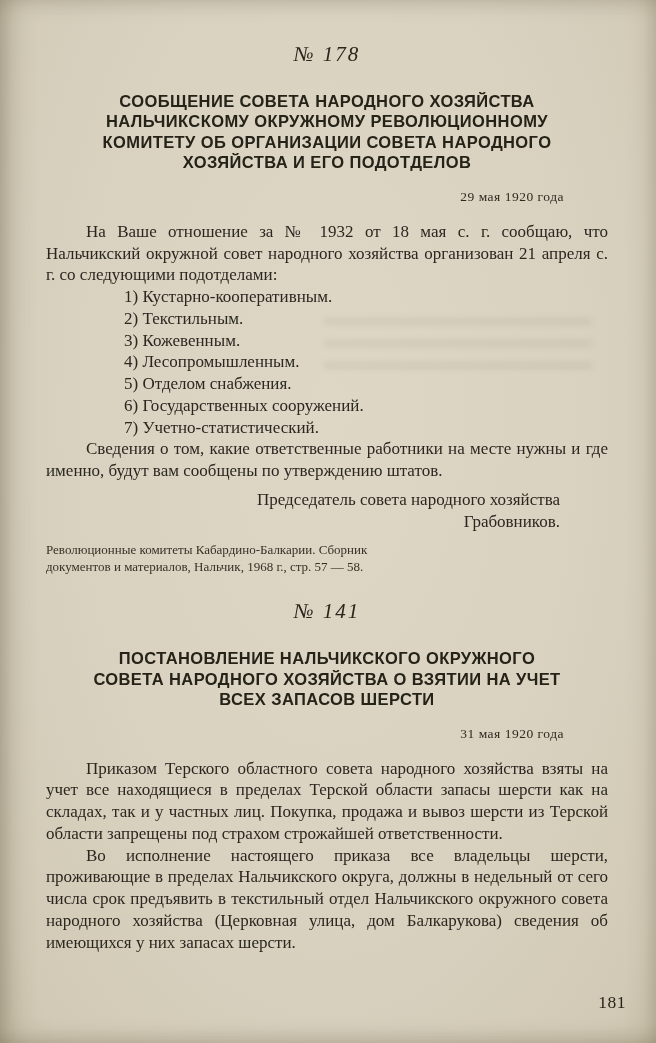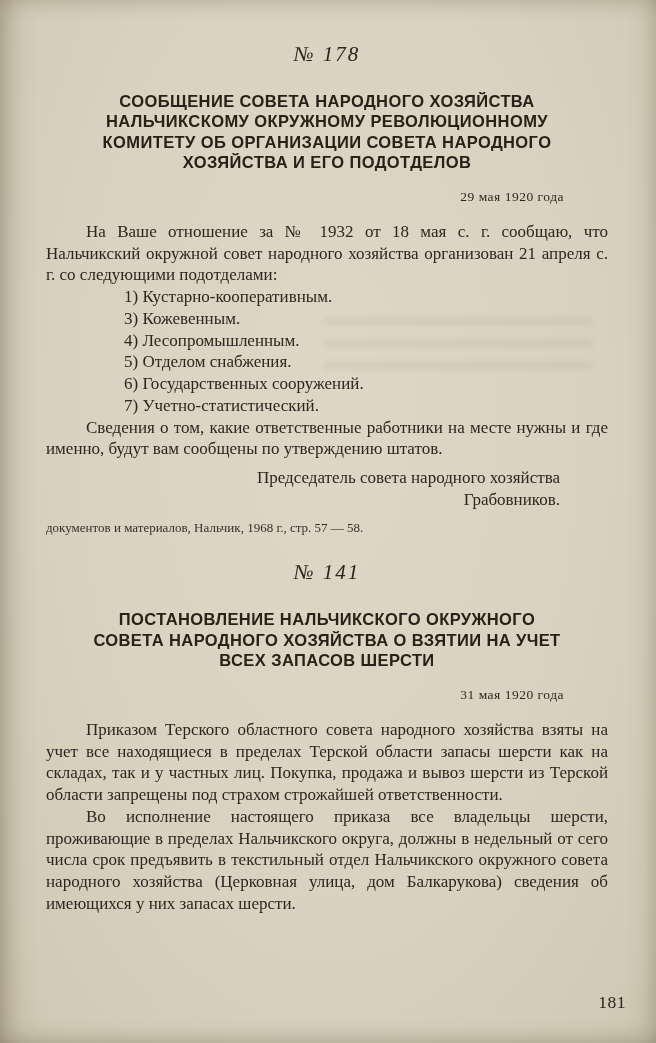--- a/index.html
+++ b/index.html
@@ -126,36 +126,38 @@
         <span class="title-line">ХОЗЯЙСТВА И ЕГО ПОДОТДЕЛОВ</span>
       </div>
 
       <div class="doc-date">29 мая 1920 года</div>
 
       <div class="doc-body">
         <p class="body-para">На Ваше отношение за № 1932 от 18 мая с. г. сообщаю, что Нальчикский окружной совет народного хозяйства организован 21 апреля с. г. со следующими подотделами:</p>
 
         <div class="doc-list">
           <div class="list-item">1) Кустарно-кооперативным.</div>
+          <div class="list-item">2) Текстильным.</div>
           <div class="list-item">3) Кожевенным.</div>
           <div class="list-item">4) Лесопромышленным.</div>
           <div class="list-item">5) Отделом снабжения.</div>
           <div class="list-item">6) Государственных сооружений.</div>
           <div class="list-item">7) Учетно-статистический.</div>
         </div>
 
         <p class="body-para">Сведения о том, какие ответственные работники на месте нужны и где именно, будут вам сообщены по утверждению штатов.</p>
       </div>
 
       <div class="signature">
         <div>Председатель совета народного хозяйства</div>
         <div>Грабовников.</div>
       </div>
 
       <div class="source">
+        <div>Революционные комитеты Кабардино-Балкарии. Сборник</div>
         <div>документов и материалов, Нальчик, 1968 г., стр. 57 — 58.</div>
       </div>
     </section>
 
     <div class="doc-gap"></div>
 
     <section>
       <div class="doc-number">№ 141</div>
 
       <div class="doc-title">

